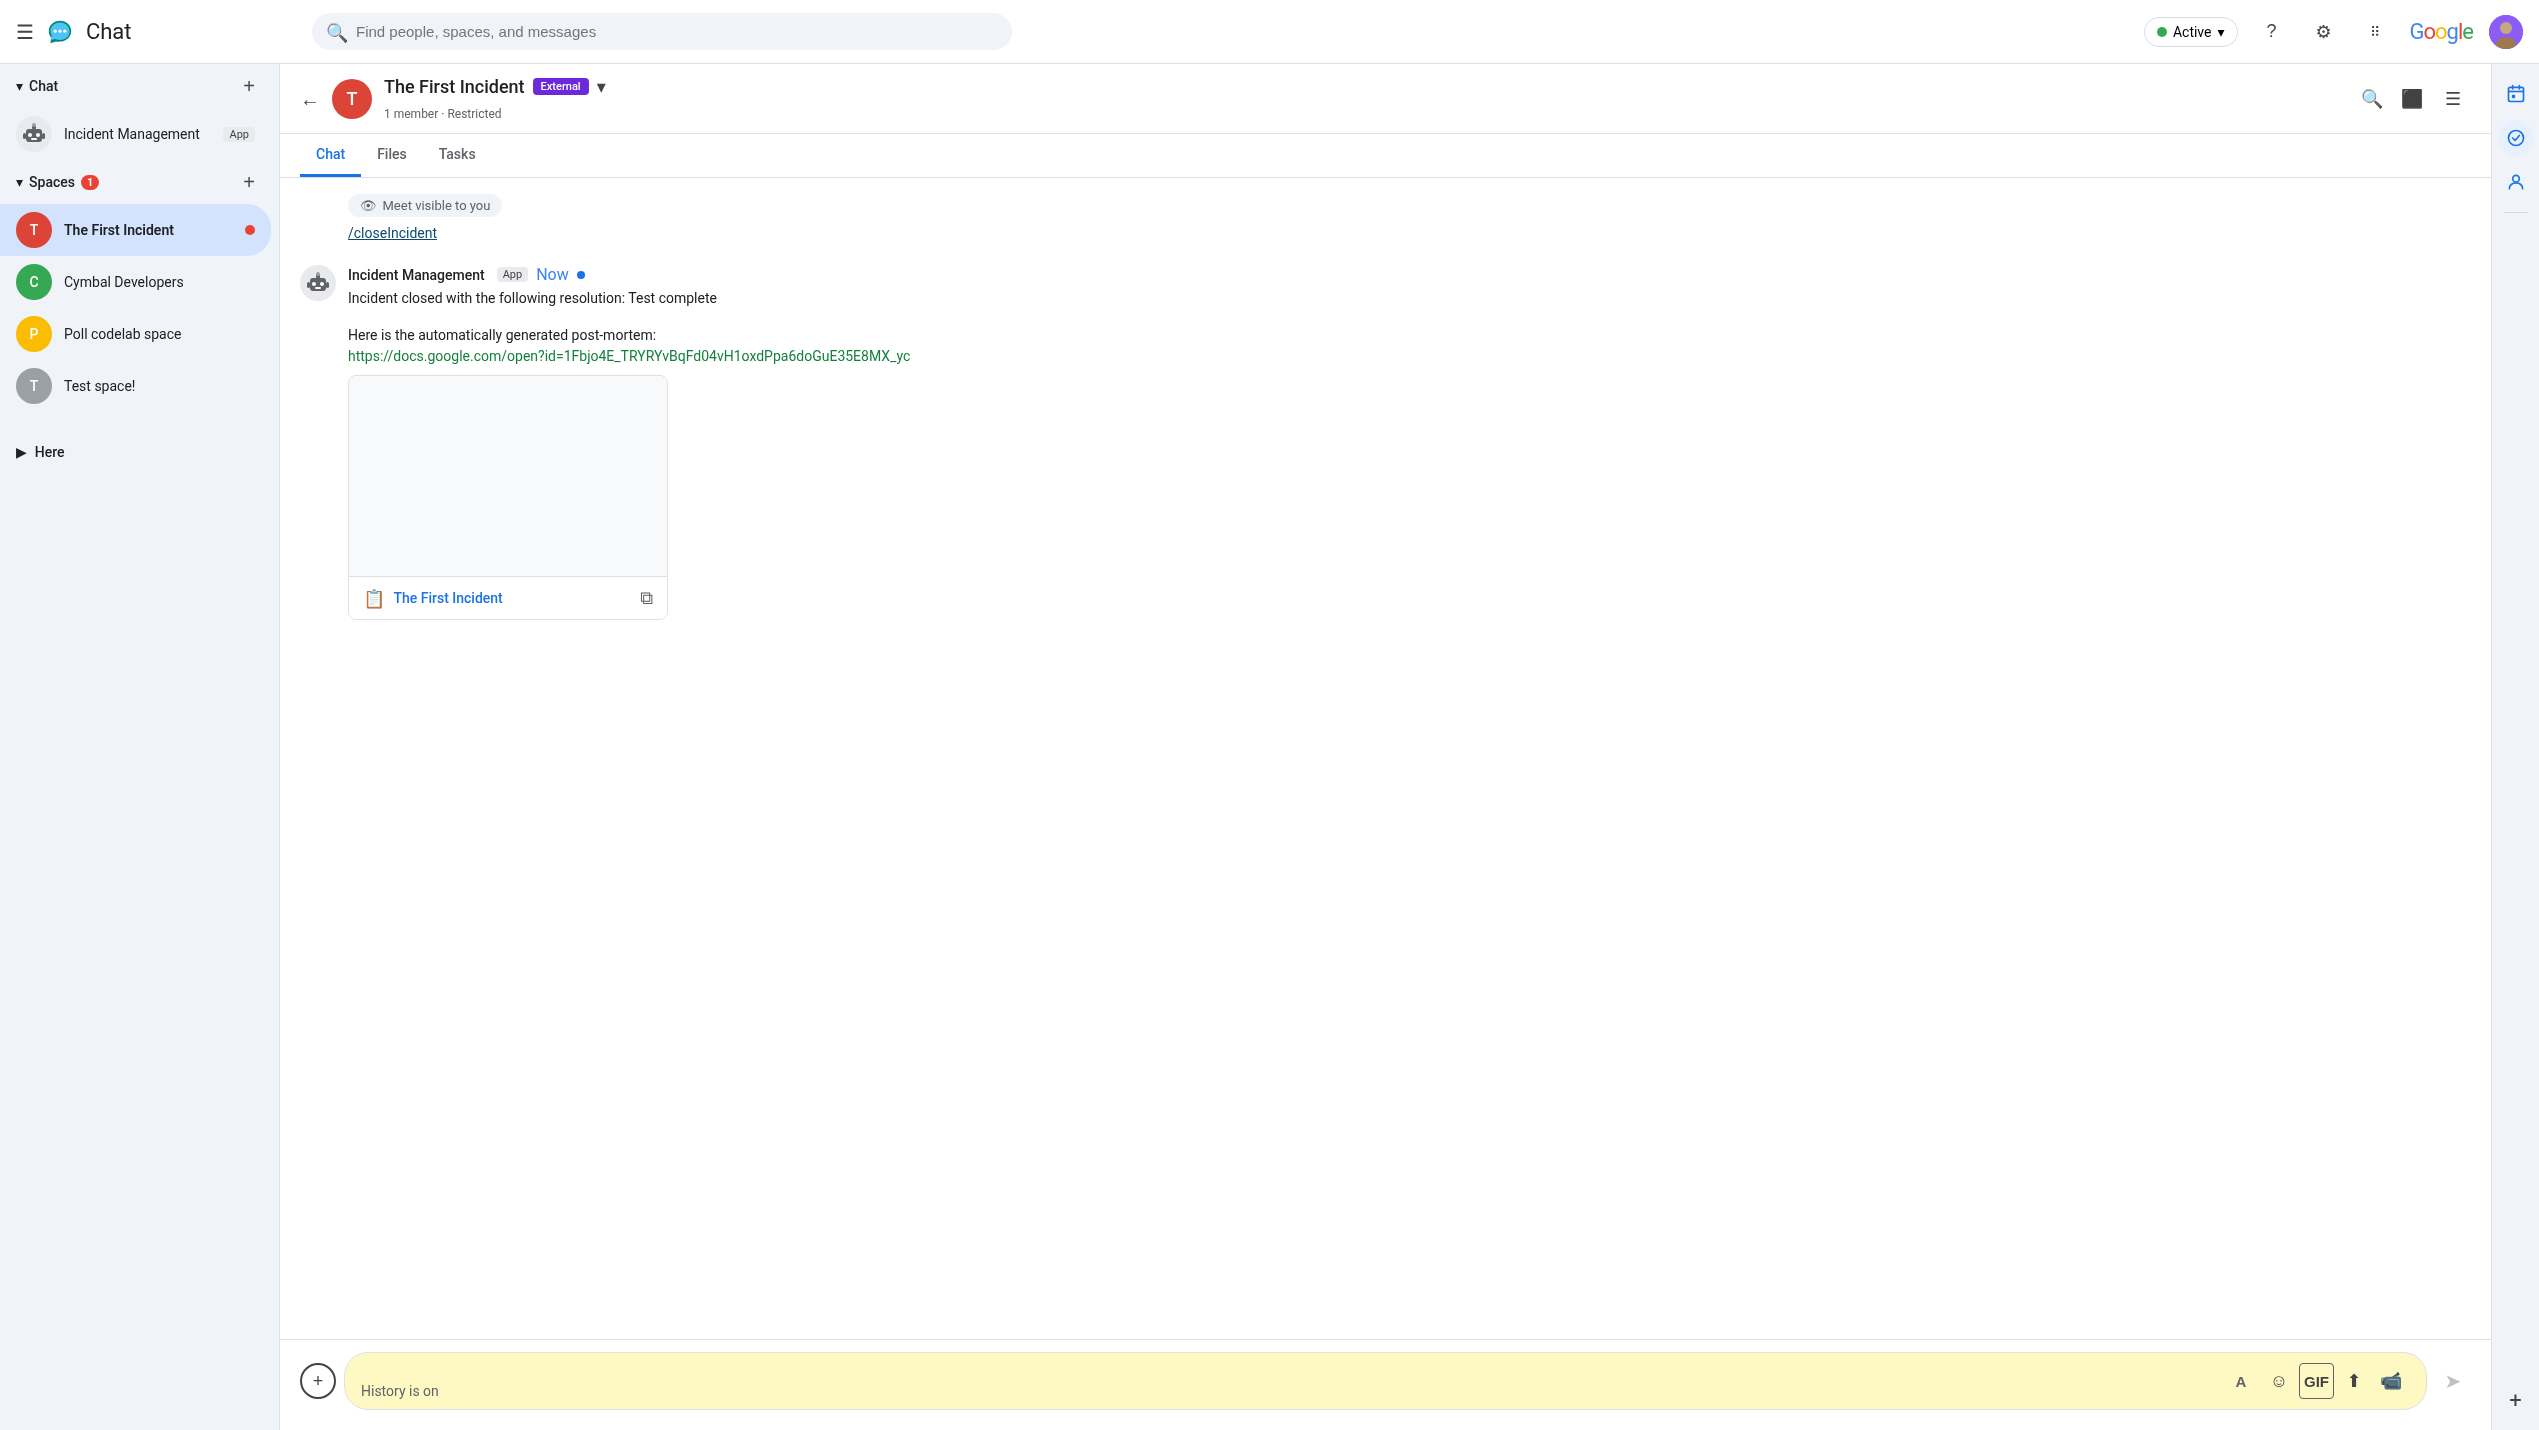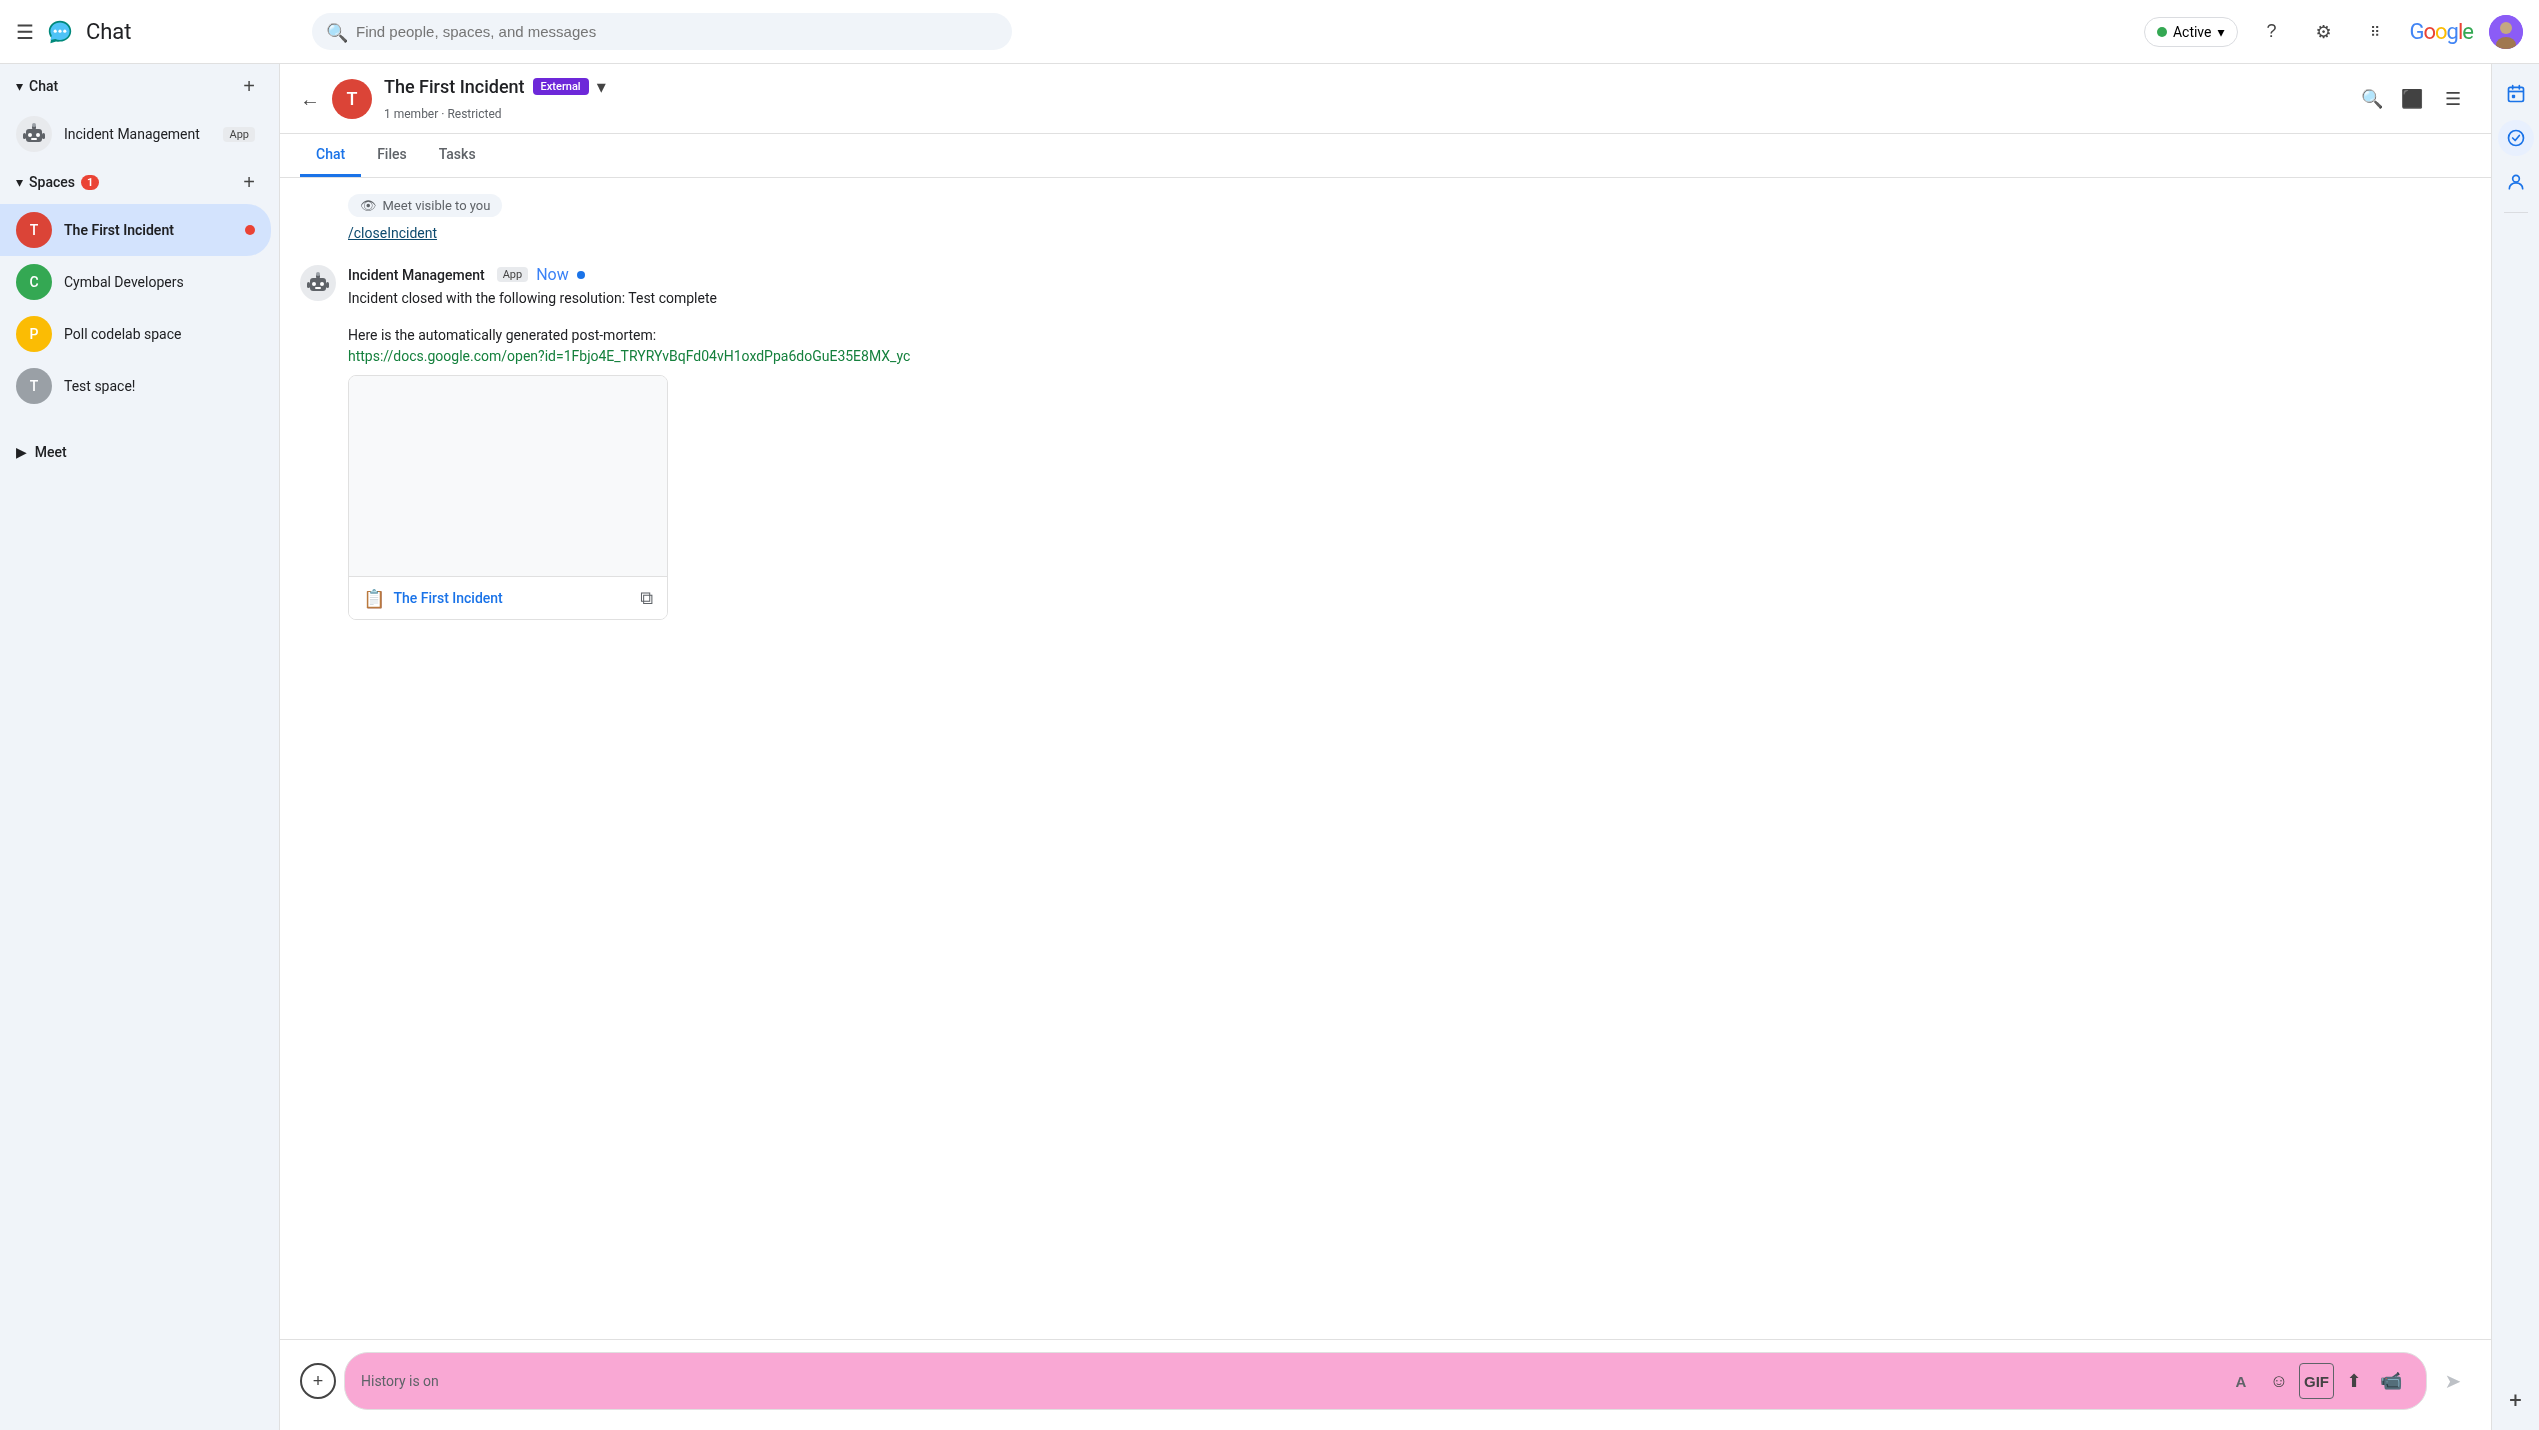--- a/index.html
+++ b/index.html
@@ -507,23 +507,23 @@
 
     .message-input {
       flex: 1;
       border: 1px solid #e0e0e0;
       border-radius: 24px;
       padding: 10px 16px;
       font-size: 14px;
       color: #5f6368;
       outline: none;
       display: flex;
-      align-items: center;
+      align-items: flex-end;
       justify-content: space-between;
-      background: #f9a8d4;
+      background: #fef9c3;
     }
 
     .input-placeholder {
       color: #5f6368;
       font-size: 14px;
     }
 
     .input-actions {
       display: flex;
       align-items: center;
@@ -692,21 +692,21 @@
       <span class="sidebar-item-label">Poll codelab space</span>
     </div>
 
     <div class="sidebar-item">
       <div class="avatar-circle" style="background:#9aa0a6;">T</div>
       <span class="sidebar-item-label">Test space!</span>
     </div>
 
     <div class="meet-section" style="margin-top: 20px;">
       <span>▶</span>
-      <span>Meet</span>
+      <span>Here</span>
     </div>
   </div>
 
   <div class="chat-panel">
 
     <div class="chat-header">
       <span class="back-btn">←</span>
       <div class="avatar-circle" style="background:#db4437; width:40px; height:40px; font-size:18px;">T</div>
       <div class="chat-header-info">
         <div class="chat-title-row">

